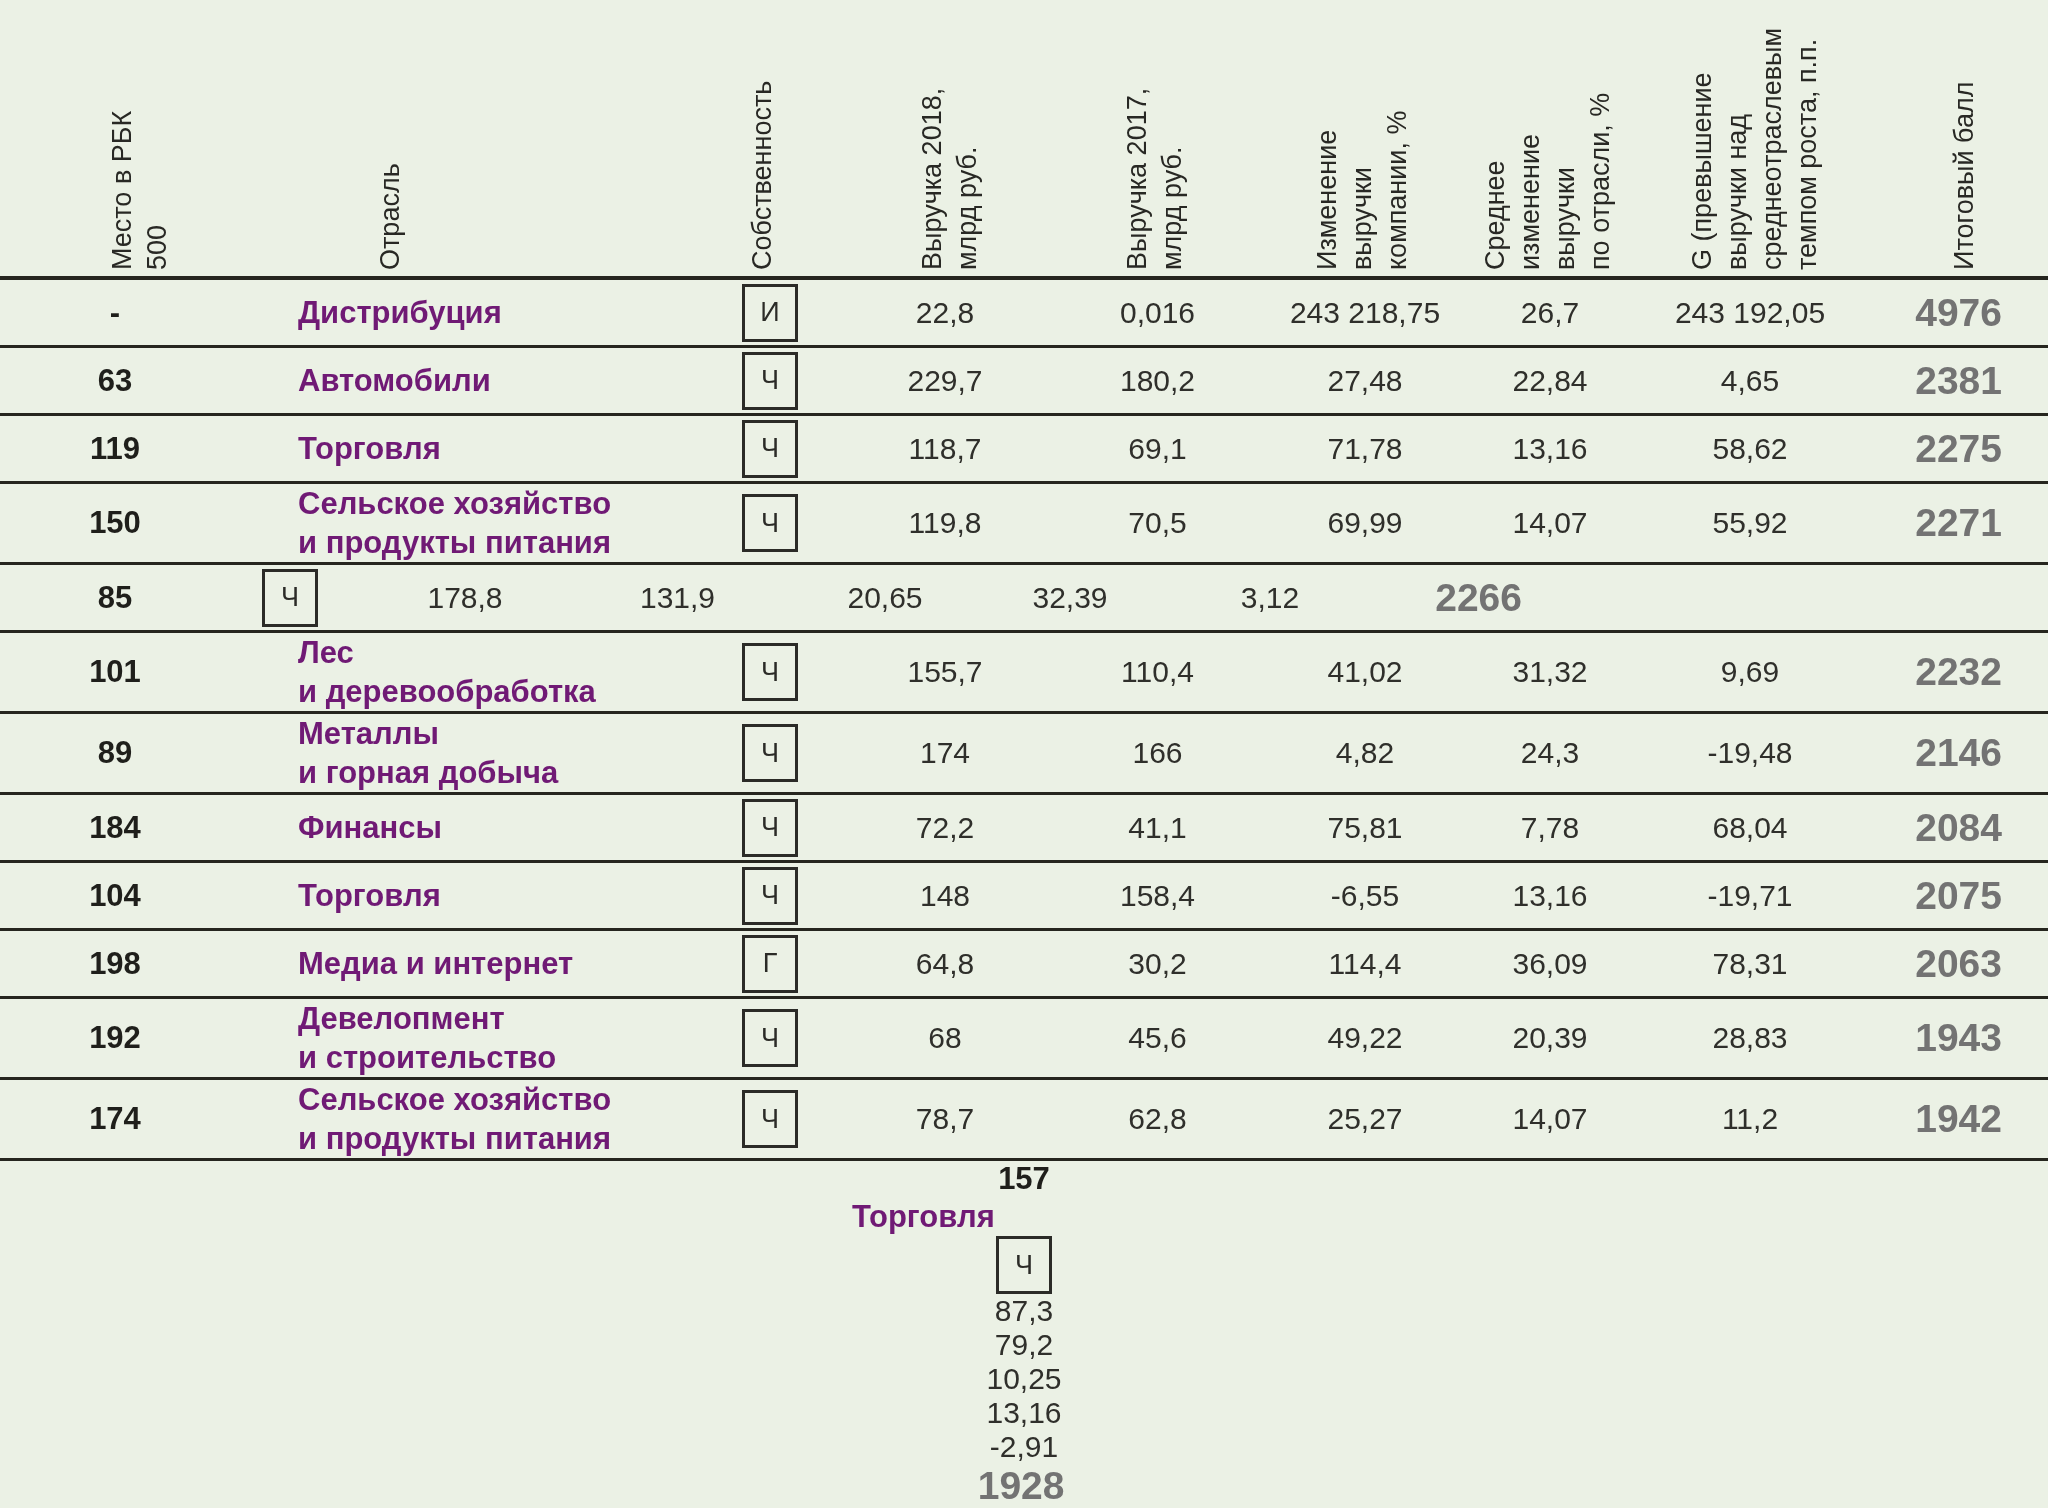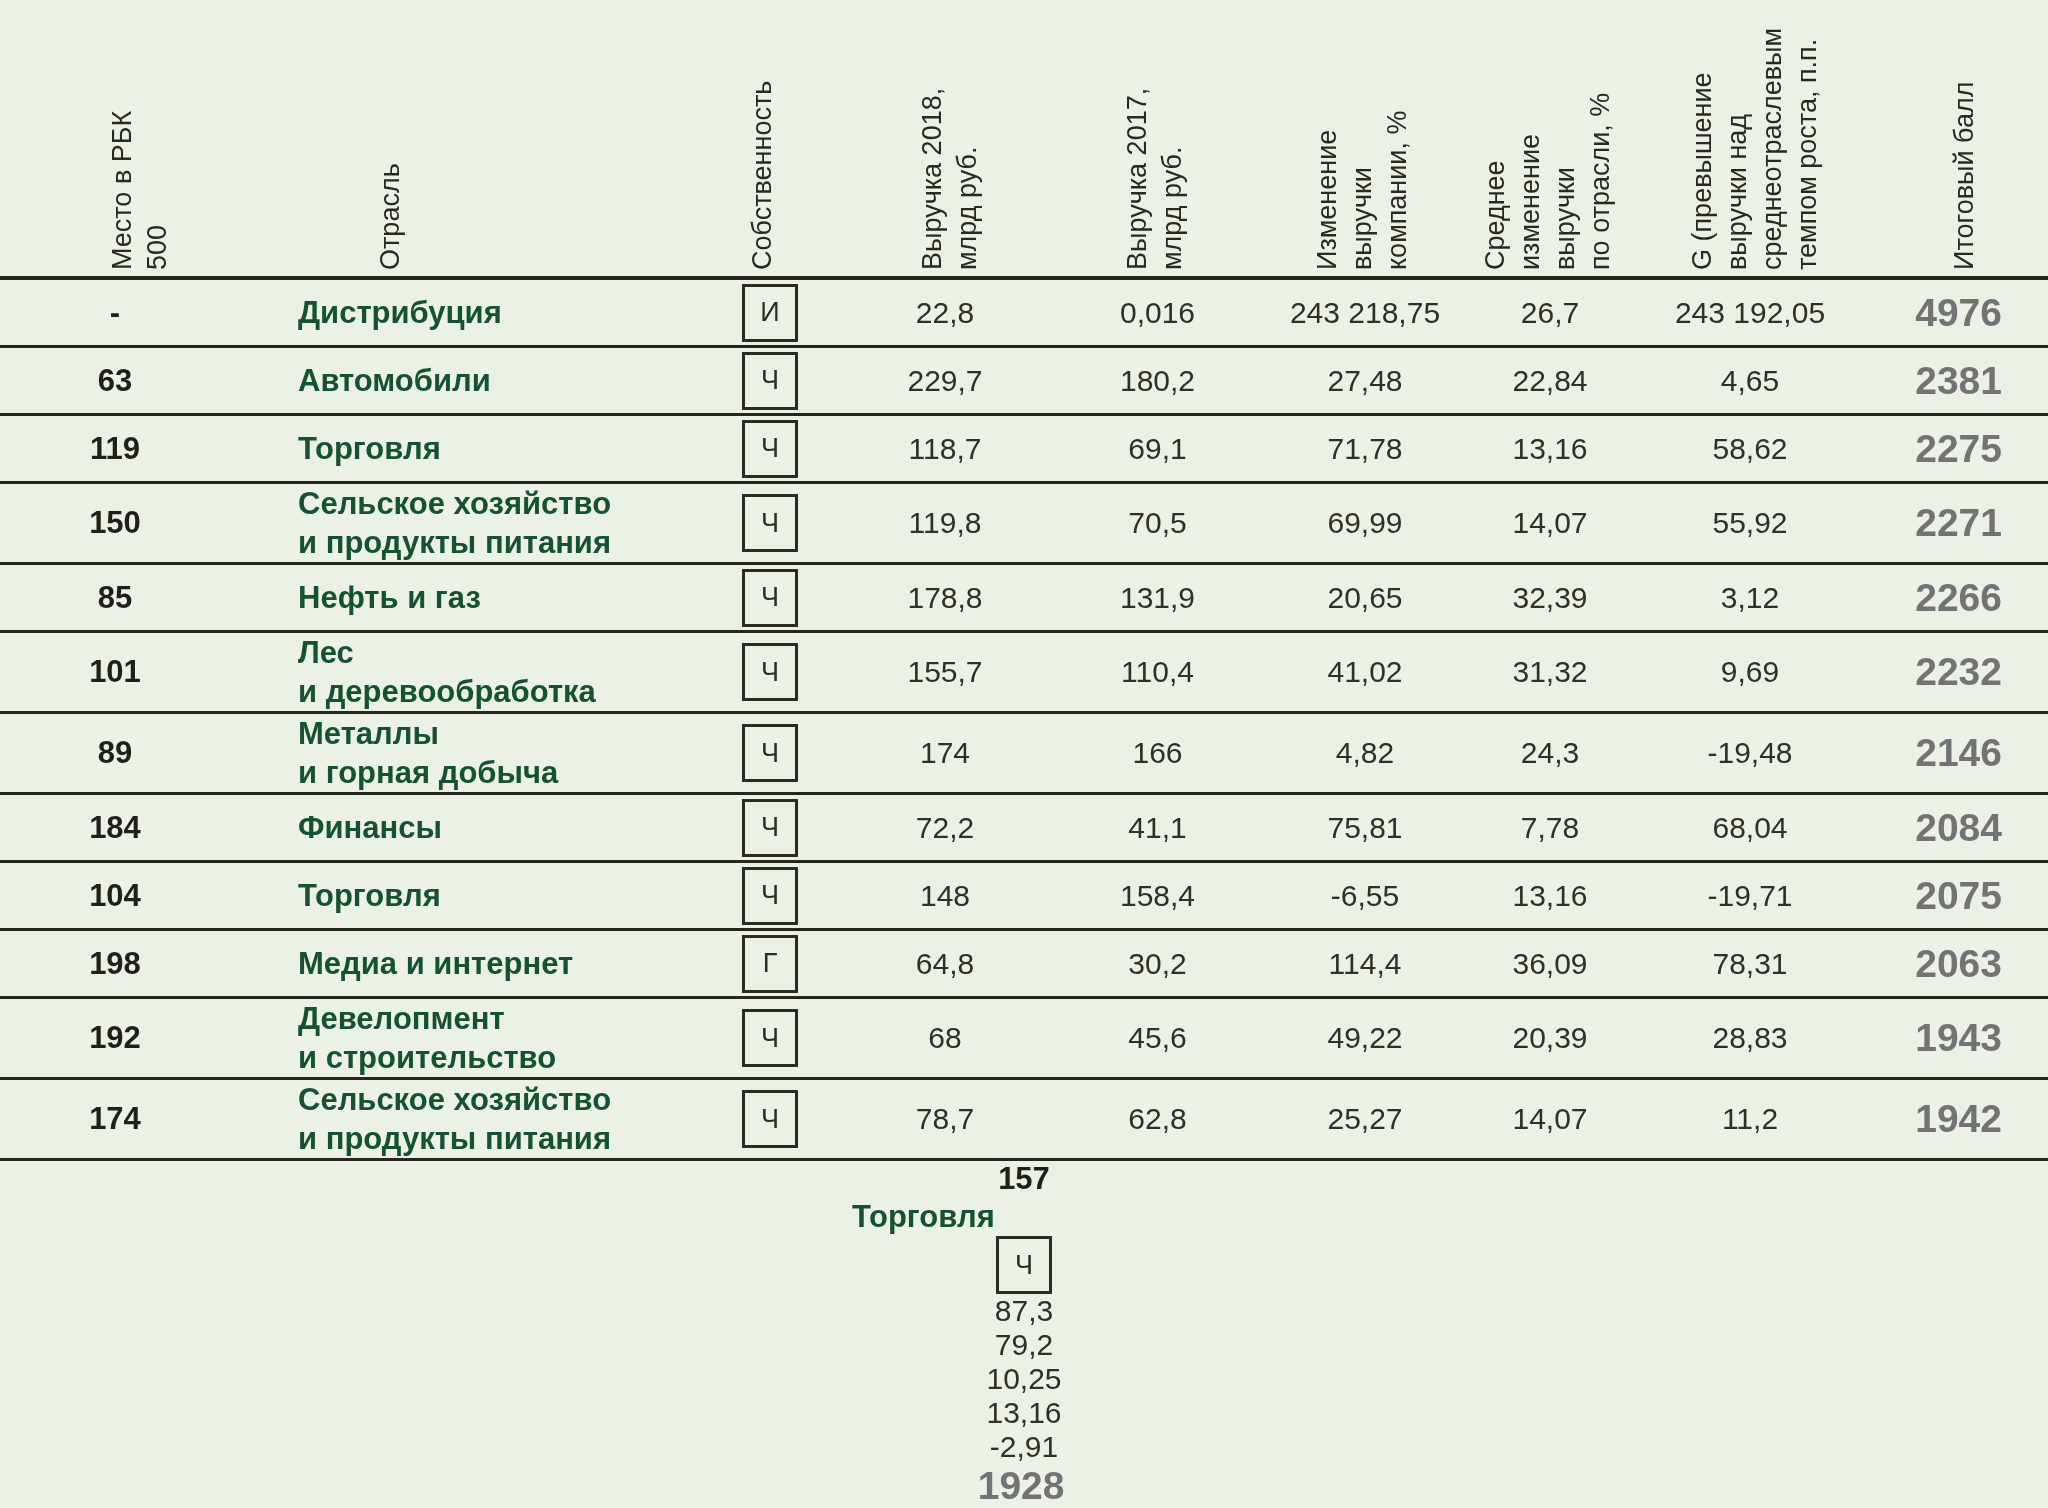--- a/index.html
+++ b/index.html
@@ -45,21 +45,21 @@
     height:1228px;
   }
   .row{
     flex:1;
     display:flex;align-items:center;
     border-bottom:3px solid #26261f;
   }
   .row:last-child{border-bottom:none;flex-direction:column;}
   .cell{flex:none;}
   .c-rank{width:230px;text-align:center;font-weight:bold;font-size:31px;color:#1f1f1b;}
-  .c-industry{width:480px;box-sizing:border-box;padding-left:68px;font-weight:bold;font-size:31px;line-height:39px;white-space:pre-line;color:#14532d;}
+  .c-industry{width:480px;box-sizing:border-box;padding-left:68px;font-weight:bold;font-size:31px;line-height:39px;white-space:pre-line;color:#701a75;}
   .c-own{width:120px;display:flex;justify-content:center;align-items:center;}
   .own-box{
     width:56px;height:58px;
     border:3px solid #2b2b27;box-sizing:border-box;
     display:flex;align-items:center;justify-content:center;
     font-size:27px;color:#2b2b27;
   }
   .num{font-size:30px;color:#2f2f2b;text-align:center;}
   .c-rev2018{width:230px;}
   .c-rev2017{width:195px;}
@@ -147,21 +147,20 @@
     <div class="cell num c-rev2018">119,8</div>
     <div class="cell num c-rev2017">70,5</div>
     <div class="cell num c-change">69,99</div>
     <div class="cell num c-avg">14,07</div>
     <div class="cell num c-g">55,92</div>
     <div class="cell c-score">2271</div>
   </div>
 
   <div class="row">
     <div class="cell c-rank">85</div>
-    <div class="cell c-industry">Нефть и газ</div>
     <div class="cell c-own">
       <span class="own-box">Ч</span>
     </div>
     <div class="cell num c-rev2018">178,8</div>
     <div class="cell num c-rev2017">131,9</div>
     <div class="cell num c-change">20,65</div>
     <div class="cell num c-avg">32,39</div>
     <div class="cell num c-g">3,12</div>
     <div class="cell c-score">2266</div>
   </div>

